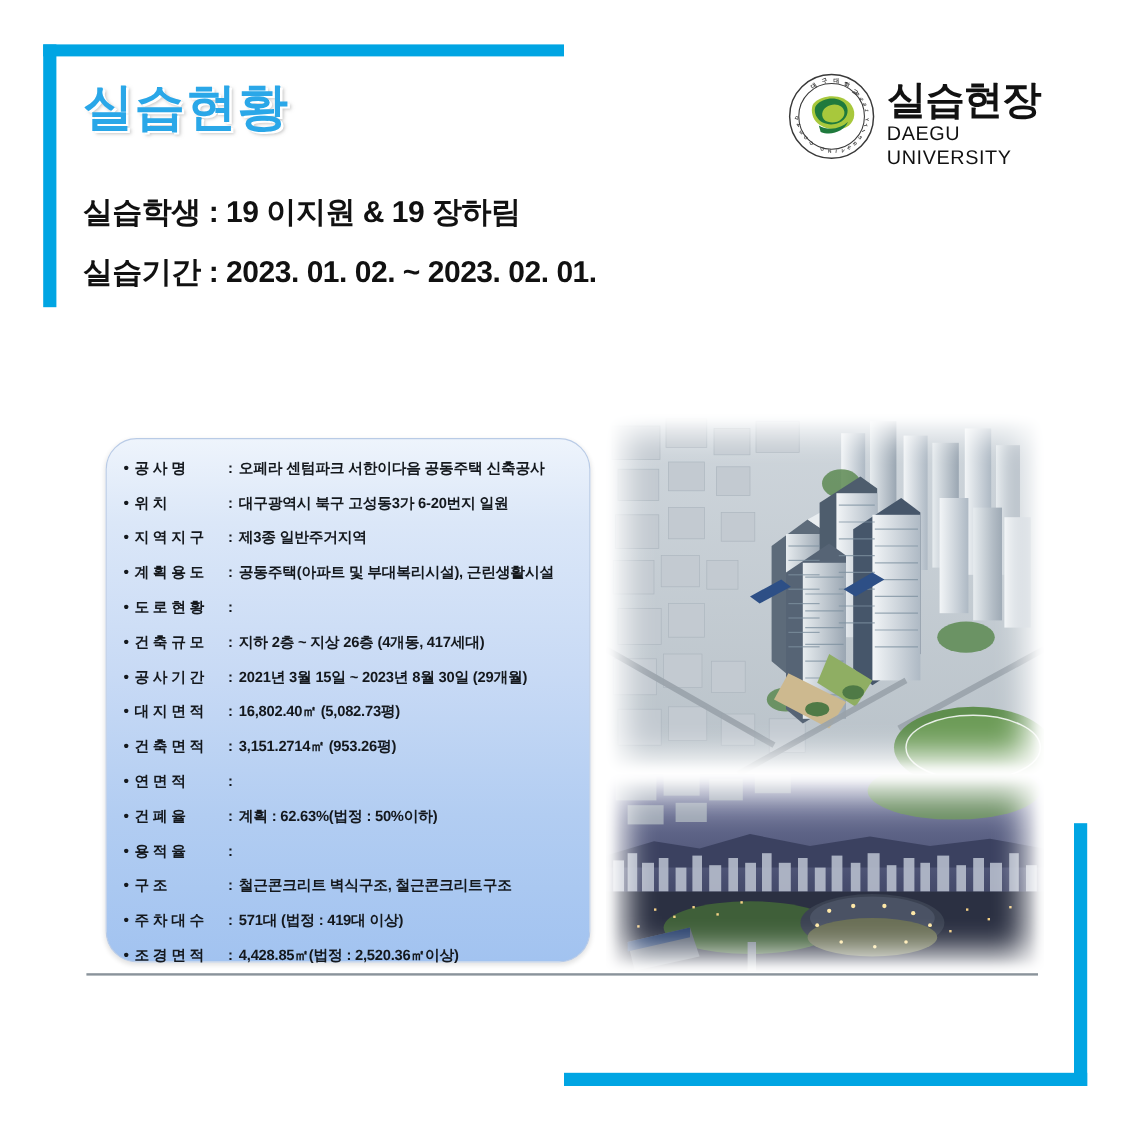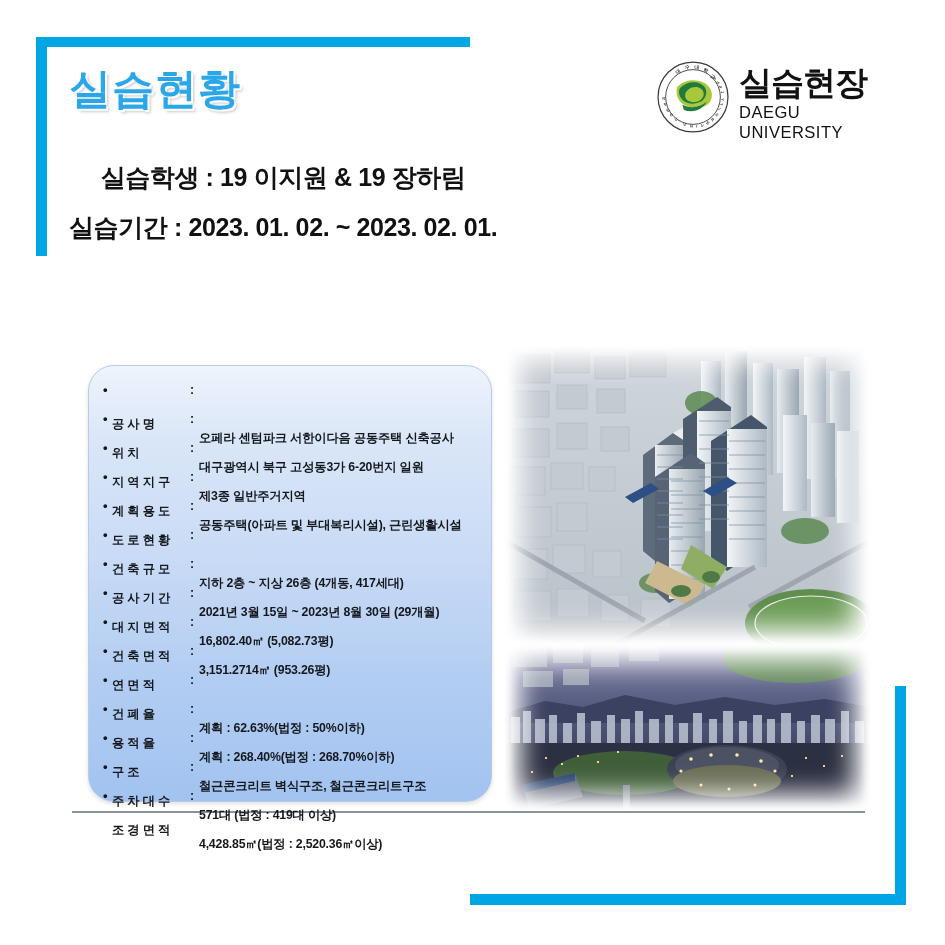--- a/index.html
+++ b/index.html
@@ -19,21 +19,21 @@
   .br-bot-h{position:absolute;left:470px;top:894px;width:436px;height:11px;background:#00a5e3;}
   .hr-gray{position:absolute;left:72px;top:811px;width:793px;height:2px;background:#8a939b;}
 
   
   .title{
     position:absolute;left:69px;top:68px;
     font-size:42px;font-weight:bold;color:#2aa7e8;
     letter-spacing:1px;line-height:1;
     text-shadow:2px 2px 0 #ffffff, 3px 3px 3px rgba(150,150,150,.55);
   }
-  .hdr-lines{position:absolute;left:69px;top:152px;text-align:center;}
+  .hdr-lines{position:absolute;left:69px;top:152px;}
   .hdr-line{
     font-size:25px;font-weight:bold;color:#111111;
     line-height:50px;white-space:nowrap;letter-spacing:-.4px;
   }
 
   
   .logo{position:absolute;left:655px;top:58px;width:235px;height:82px;}
   .logo-mark{position:absolute;left:0;top:1px;width:76px;height:76px;}
   .logo-text{position:absolute;left:84px;top:6px;}
   .logo-ko{font-size:33px;font-weight:bold;color:#111;letter-spacing:-1px;line-height:38px;}
@@ -48,23 +48,23 @@
     box-shadow:0 2px 4px rgba(0,0,0,.12);
     box-sizing:border-box;
     padding:17px 14px 10px 14px;
   }
   .spec{
     display:flex;align-items:flex-start;
     font-size:12.3px;font-weight:bold;color:#14181d;
     line-height:14px;height:29px;letter-spacing:-.2px;white-space:nowrap;
   }
   .spec .bull{width:9px;flex:0 0 9px;font-size:13px;line-height:14px;color:#14181d;}
-  .spec .lbl{flex:0 0 78px;margin-top:34px;}
+  .spec .lbl{flex:0 0 78px;}
   .spec .sep{flex:0 0 9px;}
-  .spec .val{flex:1 1 auto;margin-top:48px;}
+  .spec .val{flex:1 1 auto;}
 
   
   .photo{position:absolute;overflow:hidden;}
   .photo .feather{
     position:absolute;inset:0;
     box-shadow:inset 0 0 26px 16px #ffffff, inset 0 0 9px 4px #ffffff;
     pointer-events:none;
   }
   .photo-top{left:505px;top:345px;width:365px;height:300px;}
   .photo-bot{left:505px;top:645px;width:365px;height:165px;}
@@ -195,21 +195,20 @@
       <div class="spec">
         <span class="bull">•</span>
         <span class="lbl">건   폐   율</span>
         <span class="sep">:</span>
         <span class="val">계획 : 62.63%(법정 : 50%이하)</span>
       </div>
       <div class="spec">
         <span class="bull">•</span>
         <span class="lbl">용   적   율</span>
         <span class="sep">:</span>
-        <span class="val">계획 : 268.40%(법정 : 268.70%이하)</span>
       </div>
       <div class="spec">
         <span class="bull">•</span>
         <span class="lbl">구          조</span>
         <span class="sep">:</span>
         <span class="val">철근콘크리트 벽식구조, 철근콘크리트구조</span>
       </div>
       <div class="spec">
         <span class="bull">•</span>
         <span class="lbl">주 차 대 수</span>

